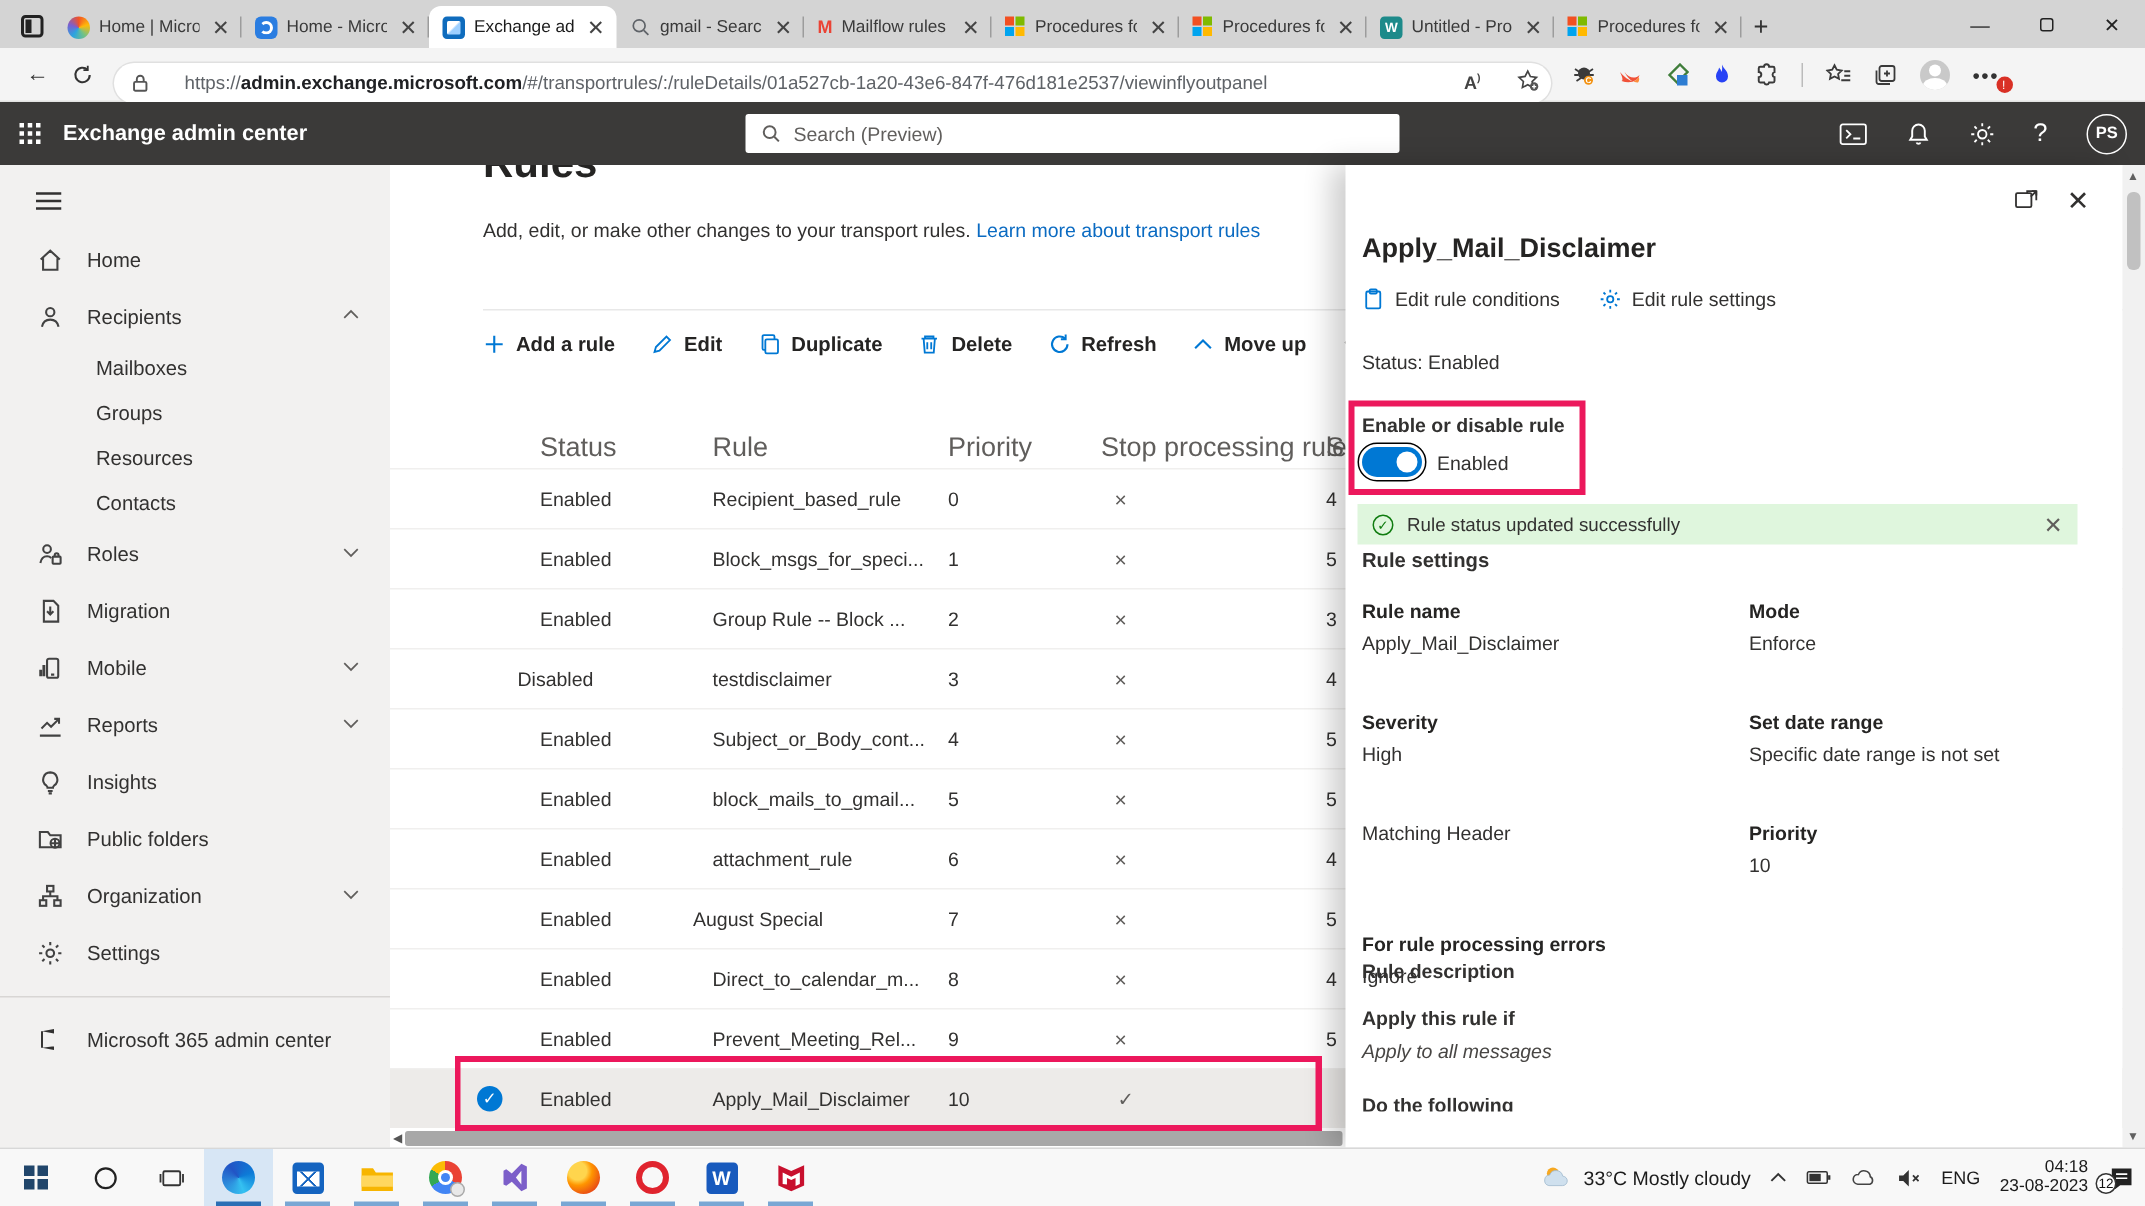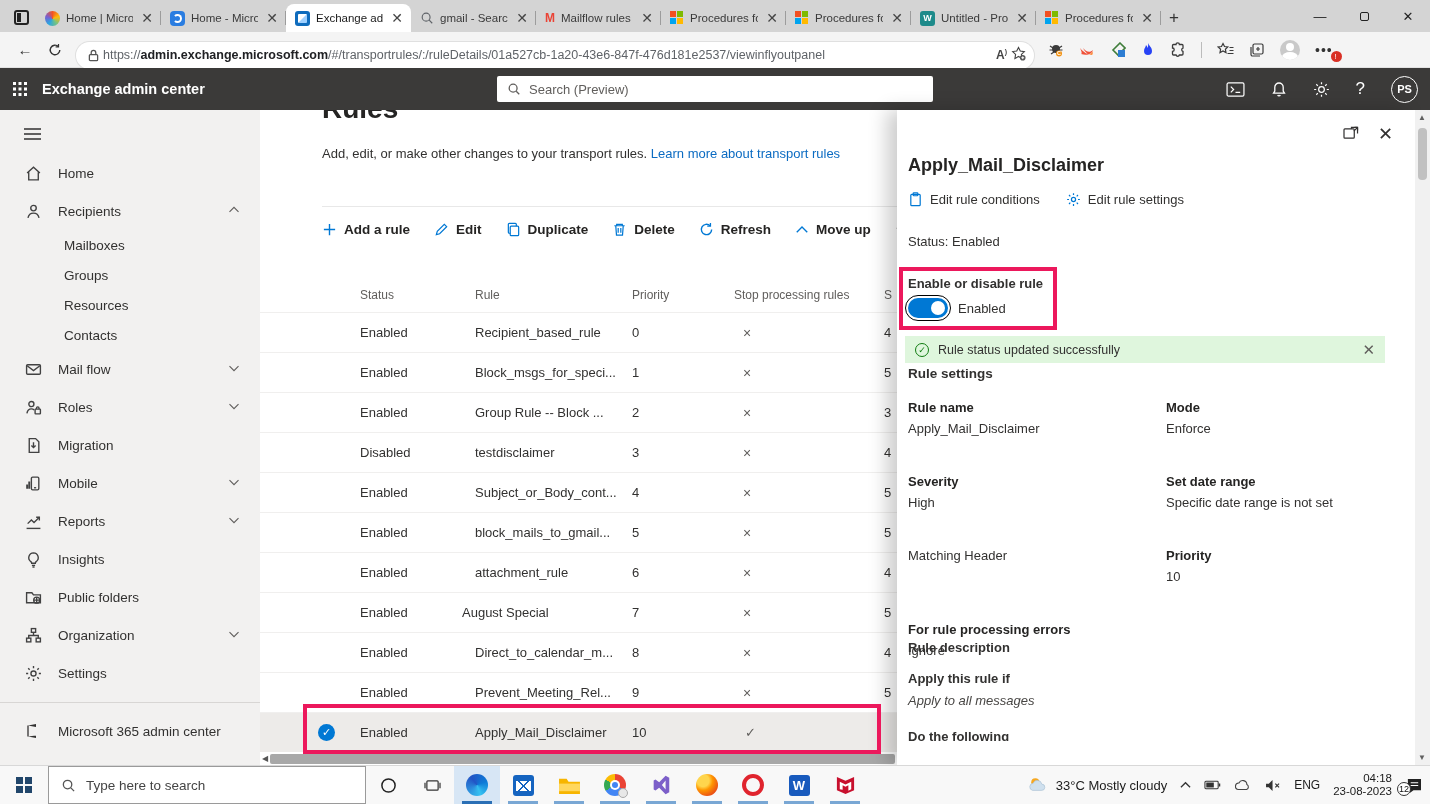--- a/index.html
+++ b/index.html
@@ -24,21 +24,21 @@
   .newtab { font-size:17px; color:#333; padding:0 10px 4px 8px; }
   #win-controls { margin-left:auto; display:flex; align-self:stretch; }
   .winbtn { width:44px; display:flex; align-items:center; justify-content:center; font-size:13px; color:#222; }
   .restore-glyph { width:9px; height:9px; border:1px solid #222; border-radius:2px; }
 
   
   #urlbar { position:absolute; left:0; top:32px; width:1430px; height:36px; background:#f4f4f4;
     display:flex; align-items:center; border-bottom:1px solid #e2e2e2; }
   .nav-ic { width:30px; display:flex; justify-content:center; color:#333; }
   #url-pill { margin-left:6px; width:958px; height:27px; background:#fff; border-radius:14px;
-    box-shadow:0 0 0 1px #e0e0e0; display:flex; align-items:center; padding:0 8px 0 12px; gap:4px; font-size:12.5px;margin-top:11px; }
+    box-shadow:0 0 0 1px #e0e0e0; display:flex; align-items:center; padding:0 8px 0 12px; gap:24px; font-size:12.5px;margin-top:11px; }
   #url-text { flex:1 1 auto; white-space:nowrap; overflow:hidden; color:#5f6368; }
   #url-text b { color:#202124; font-weight:700; }
   .pill-ic { color:#444; font-size:12px; }
   #ext-row { display:flex; align-items:center; gap:15px; margin-left:14px; }
   .ext-div { width:1px; height:16px; background:#bbb; }
   .avatar-sm { width:20px; height:20px; border-radius:50%; background:#c9c9c9; position:relative; overflow:hidden; }
   .avatar-sm::before { content:""; position:absolute; left:6px; top:3px; width:8px; height:8px; border-radius:50%; background:#fff; }
   .avatar-sm::after { content:""; position:absolute; left:2px; top:12px; width:16px; height:10px; border-radius:50%; background:#fff; }
   .more-dots { position:relative; font-size:14px; color:#333; letter-spacing:1px; }
   .more-dots .badge { position:absolute; right:-9px; bottom:-4px; width:11px; height:11px; border-radius:50%;
@@ -71,21 +71,21 @@
   #page-title { position:absolute; top:-17px; left:62px; font-size:28px; font-weight:700; color:#252423; }
   #page-desc { position:absolute; top:36px; left:62px; font-size:13px; color:#323130; }
   #page-desc a { color:#0b6bc2; text-decoration:none; }
   #toolbar { position:absolute; top:96px; left:62px; right:0; border-top:1px solid #e8e8e8; padding-top:15px;
     display:flex; gap:24px; font-size:13.5px; font-weight:600; color:#252423; }
   .tb-btn { display:flex; align-items:center; gap:7px; }
   .tb-btn .ic { color:#0078d4; }
   .tb-btn.disabled { color:#a19f9d; font-weight:400; }
   .tb-btn.disabled .ic { color:#a19f9d; }
   #tbl { position:absolute; top:170px; left:0; right:0; height:473px; }
-  .th { position:absolute; top:8px; font-size:12px; color:#605e5c; }
+  .th { position:absolute; top:8px; font-size:18px; color:#605e5c; }
   .trow { position:absolute; left:0; right:0; height:40px; border-top:1px solid #f0efee; font-size:13px; }
   .trow span { position:absolute; top:12px; }
   .trow.sel { background:#edebe9; }
   .xmark { color:#605e5c; font-size:14px; }
   .vmark { color:#605e5c; font-size:13px; }
   .selcirc { position:absolute; left:58px; top:11px; width:17px; height:17px; border-radius:50%; background:#0078d4;
     color:#fff; font-size:11px; display:flex; align-items:center; justify-content:center; }
   #hscroll { position:absolute; left:0; right:0; top:643px; height:12px; background:#fff; }
   #hscroll .harrow { position:absolute; left:2px; top:1px; font-size:8px; color:#555; }
   #hscroll .hthumb { position:absolute; left:10px; top:1px; width:625px; height:10px; background:#a8a8a8; border-radius:2px; }
@@ -406,32 +406,20 @@
             <path d="M2 10.5L8 4.5l6 6" stroke-width="1.5" stroke="#605e5c"></path>
           </svg></span>
       </div>
       <div class="sb-sub">Mailboxes</div>
       <div class="sb-sub">Groups</div>
       <div class="sb-sub">Resources</div>
       <div class="sb-sub">Contacts</div>
       <div class="sb-item">
         <span class="ic" style="">
           <svg width="17" height="17" viewBox="0 0 16 16" fill="none" stroke="#424242" stroke-width="1.3">
-            <rect x="1.5" y="3.5" width="13" height="9" rx="1"></rect>
-            <path d="M2 4.5L8 9l6-4.5"></path>
-          </svg>
-        </span>
-        <span>Mail flow</span>
-        <span class="sb-chev"><svg width="12" height="12" viewBox="0 0 16 16" fill="none" stroke="#424242" stroke-width="1.3">
-            <path d="M2 5.5l6 6 6-6" stroke-width="1.5" stroke="#605e5c"></path>
-          </svg></span>
-      </div>
-      <div class="sb-item">
-        <span class="ic" style="">
-          <svg width="17" height="17" viewBox="0 0 16 16" fill="none" stroke="#424242" stroke-width="1.3">
             <circle cx="6" cy="4.8" r="2.4"></circle>
             <path d="M1.8 13.5c.5-2.8 2.2-4.2 4.2-4.2 1 0 1.9.3 2.6 1"></path>
             <rect x="9.5" y="9.5" width="5" height="4.5" rx=".5"></rect>
             <path d="M10.8 9.5V8.6a1.2 1.2 0 0 1 2.4 0v.9"></path>
           </svg>
         </span>
         <span>Roles</span>
         <span class="sb-chev"><svg width="12" height="12" viewBox="0 0 16 16" fill="none" stroke="#424242" stroke-width="1.3">
             <path d="M2 5.5l6 6 6-6" stroke-width="1.5" stroke="#605e5c"></path>
           </svg></span>
@@ -613,21 +601,21 @@
         <span style="left:624px">5</span>
       </div>
       <div class="trow" style="top: 112px;">
         <span style="left:100px">Enabled</span>
         <span style="left:215px">Group Rule -- Block ...</span>
         <span style="left:372px">2</span>
         <span class="xmark" style="left:483px">×</span>
         <span style="left:624px">3</span>
       </div>
       <div class="trow" style="top: 152px;">
-        <span style="left:100px">Disabled</span>
+        <span style="left:85px">Disabled</span>
         <span style="left:215px">testdisclaimer</span>
         <span style="left:372px">3</span>
         <span class="xmark" style="left:483px">×</span>
         <span style="left:624px">4</span>
       </div>
       <div class="trow" style="top: 192px;">
         <span style="left:100px">Enabled</span>
         <span style="left:215px">Subject_or_Body_cont...</span>
         <span style="left:372px">4</span>
         <span class="xmark" style="left:483px">×</span>
@@ -778,29 +766,20 @@
 
 <div id="taskbar">
   <div id="start">
       <span class="win-logo">
         <i></i>
         <i></i>
         <i></i>
         <i></i>
       </span>
     </div>
-  <div id="tb-search">
-    <span class="ic">
-      <svg width="15" height="15" viewBox="0 0 16 16" fill="none" stroke="#555" stroke-width="1.4">
-        <circle cx="7" cy="7" r="4.5"></circle>
-          <path d="M10.5 10.5L14 14"></path>
-        </svg>
-    </span>
-    <span>Type here to search</span>
-  </div>
   <span class="tb-ic">
     <svg width="17" height="17" viewBox="0 0 18 18" fill="none" stroke="#222" stroke-width="1.6">
         <circle cx="9" cy="9" r="7"></circle>
       </svg>
   </span>
   <span class="tb-ic">
     <svg width="17" height="15" viewBox="0 0 18 16" fill="none" stroke="#333" stroke-width="1.3">
       <rect x="3" y="3" width="12" height="10" rx="1"></rect>
         <path d="M1 5v6M17 5v6"></path>
       </svg>

